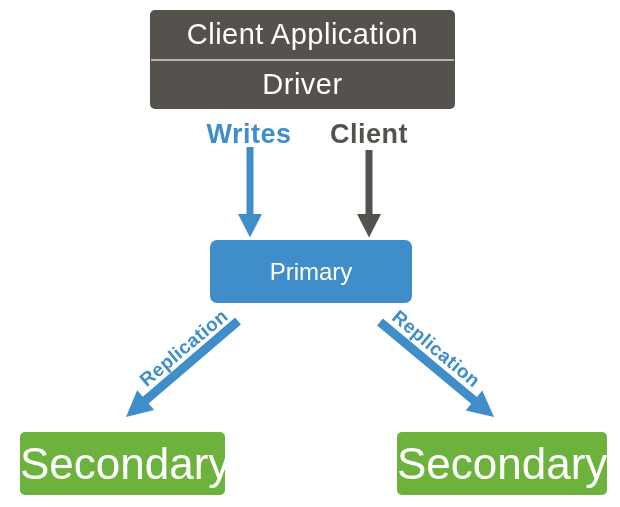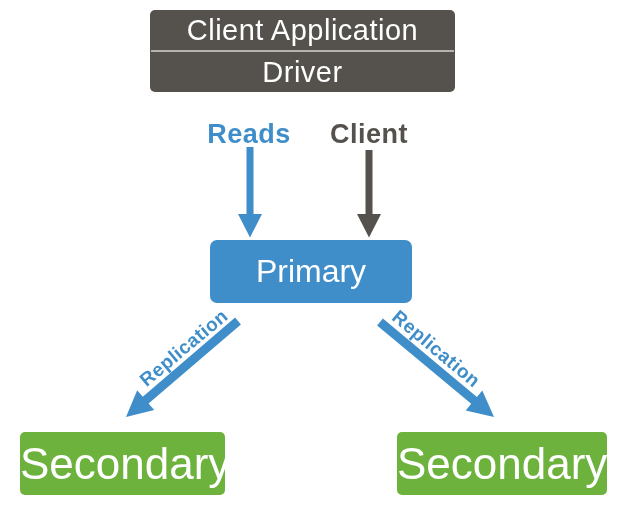--- a/index.html
+++ b/index.html
@@ -14,21 +14,21 @@
     height: 507px;
     background: var(--background, #ffffff);
     overflow: hidden;
   }
   
   .client-box {
     position: absolute;
     left: 150px;
     top: 10px;
     width: 305px;
-    height: 82px;
+    height: 99px;
     background: var(--gray_dark, #55524d);
     border-radius: 5px;
     color: var(--label_text, #ffffff);
     display: flex;
     flex-direction: column;
   }
   .client-row {
     flex: 1;
     display: flex;
     align-items: center;
@@ -71,21 +71,21 @@
     text-align: center;
     border-radius: 7px;
     white-space: nowrap;
   }
   .node.primary {
     left: 210px;
     top: 240px;
     width: 202px;
     height: 63px;
     line-height: 63px;
-    font-size: 32px;
+    font-size: 24px;
     background: var(--blue, #3f8ec9);
   }
   .node.secondary {
     top: 432px;
     height: 63px;
     line-height: 63px;
     font-size: 44px;
     background: var(--green, #6cb23d);
     border-radius: 5px;
   }
@@ -115,21 +115,21 @@
 <body>
 
 <div class="canvas">
 
   <div class="client-box">
     <div class="client-row">Client Application</div>
     <div class="client-divider"></div>
     <div class="client-row">Driver</div>
   </div>
 
-  <div class="flow-label writes">Reads</div>
+  <div class="flow-label writes">Writes</div>
   <div class="flow-label reads">Client</div>
 
   <svg class="arrows" viewBox="0 0 620 507">
     <polygon class="arrow-blue" points="246.5,147 253.5,147 253.5,214 262,214 250,237.5 238,214 246.5,214"></polygon>
     <polygon class="arrow-gray" points="365.5,150 372.5,150 372.5,214 381,214 369,237.5 357,214 365.5,214"></polygon>
     <polygon class="arrow-blue" points="235.1,317.6 142.8,396.7 137.2,390.2 126,417 154.2,410 148.6,403.5 240.9,324.4"></polygon>
     <polygon class="arrow-blue" points="382.9,318.5 476.9,396.9 482.3,390.4 494,417 465.7,410.4 471.2,403.8 377.1,325.5"></polygon>
   </svg>
 
   <div class="repl-label left">Replication</div>

